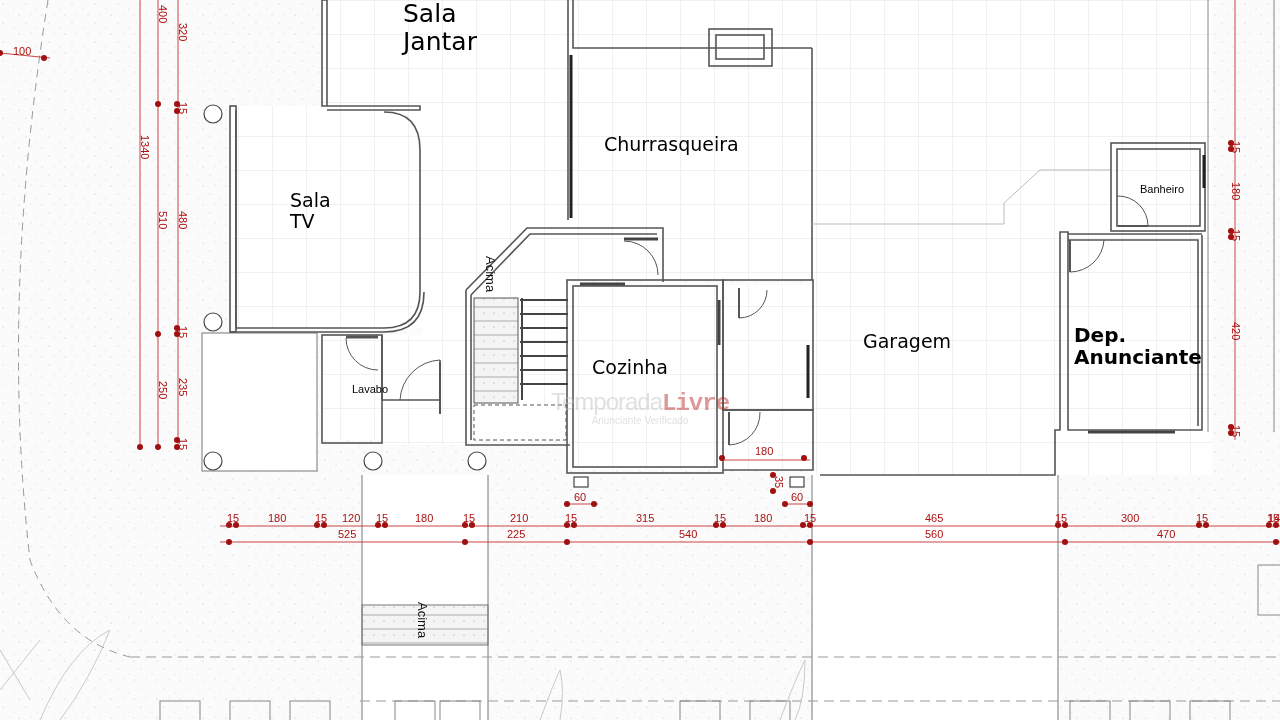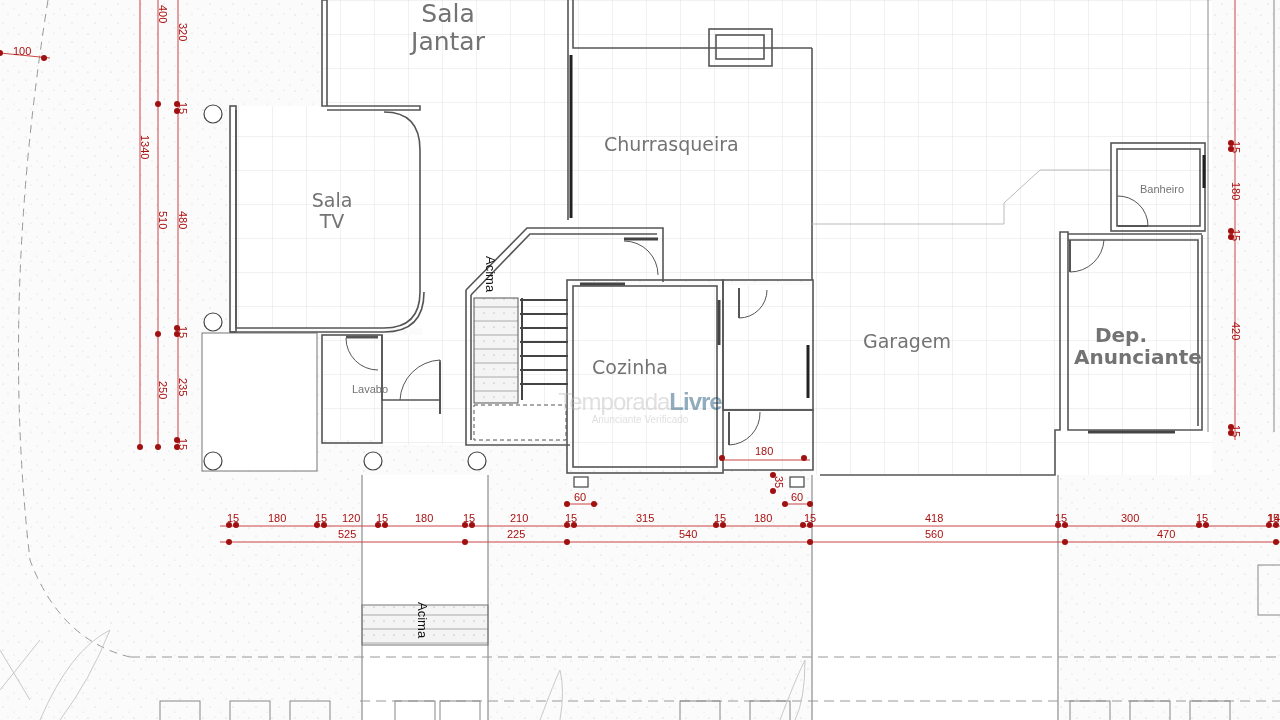--- a/index.html
+++ b/index.html
@@ -1,28 +1,28 @@
 <!DOCTYPE html>
 <html><head>
 <meta charset="utf-8">
 <style>
   html, body { margin:0; padding:0; }
   body { width:1280px; height:720px; overflow:hidden; background:#fbfbfb; font-family:"Liberation Sans", sans-serif; position:relative; }
   #plan { position:absolute; left:0; top:0; width:1280px; height:720px; }
-  .room-label { position:absolute; color:#737373; text-align:center; line-height:1.12; font-family:"DejaVu Sans", sans-serif; white-space:nowrap; }
+  .room-label { position:absolute; color:#000000; text-align:left; line-height:1.12; font-family:"DejaVu Sans", sans-serif; white-space:nowrap; }
   .room-label.big { font-size:19px; }
   .room-label.med { font-size:25px; }
   .room-label.small { font-size:11px; font-family:"Liberation Sans", sans-serif; }
   .room-label.mid { font-size:20px;font-weight:bold; }
   .dim { position:absolute; color:#a11; font-size:11px; font-family:"Liberation Sans", sans-serif; line-height:1; white-space:nowrap; }
   .dim.v { transform:rotate(90deg); transform-origin:left top; }
   .acima { position:absolute; font-size:13px; color:#111; transform:rotate(90deg); transform-origin:left top; font-family:"Liberation Sans", sans-serif; }
   .wm { position:absolute; left:545px; top:388px; width:190px; text-align:center; opacity:0.45; pointer-events:none; }
   .wm .t1 { font-size:24px; color:#bbb; letter-spacing:-1px; font-family:"Liberation Sans", sans-serif; }
-  .wm .t1 b { color:#0c4a6e; font-weight:bold; }
+  .wm .t1 b { color:#b91c1c; font-weight:bold;font-family:Liberation Mono, monospace; }
   .wm .t2 { font-size:10px; color:#bbb; margin-top:-2px; }
 </style>
 </head>
 <body>
 
 <svg id="plan" viewBox="0 0 1280 720" xmlns="http://www.w3.org/2000/svg">
   <defs>
     <pattern id="grid" width="34" height="34" patternUnits="userSpaceOnUse">
       <rect width="34" height="34" fill="#ffffff"></rect>
       <path d="M34 0 L0 0 0 34" fill="none" stroke="#e3e3e3" stroke-width="1"></path>
@@ -286,21 +286,21 @@
 <div class="dim" style="left:342px; top:513px;">120</div>
 <div class="dim" style="left:376px; top:513px;">15</div>
 <div class="dim" style="left:415px; top:513px;">180</div>
 <div class="dim" style="left:463px; top:513px;">15</div>
 <div class="dim" style="left:510px; top:513px;">210</div>
 <div class="dim" style="left:565px; top:513px;">15</div>
 <div class="dim" style="left:636px; top:513px;">315</div>
 <div class="dim" style="left:714px; top:513px;">15</div>
 <div class="dim" style="left:754px; top:513px;">180</div>
 <div class="dim" style="left:804px; top:513px;">15</div>
-<div class="dim" style="left:925px; top:513px;">418</div>
+<div class="dim" style="left:925px; top:513px;">465</div>
 <div class="dim" style="left:1055px; top:513px;">15</div>
 <div class="dim" style="left:1121px; top:513px;">300</div>
 <div class="dim" style="left:1196px; top:513px;">15</div>
 <div class="dim" style="left:1228px; top:513px;margin-left:40px;">140</div>
 <div class="dim" style="left:1267px; top:513px;">15</div>
 
 <div class="dim" style="left:338px; top:529px;">525</div>
 <div class="dim" style="left:507px; top:529px;">225</div>
 <div class="dim" style="left:679px; top:529px;">540</div>
 <div class="dim" style="left:925px; top:529px;">560</div>

